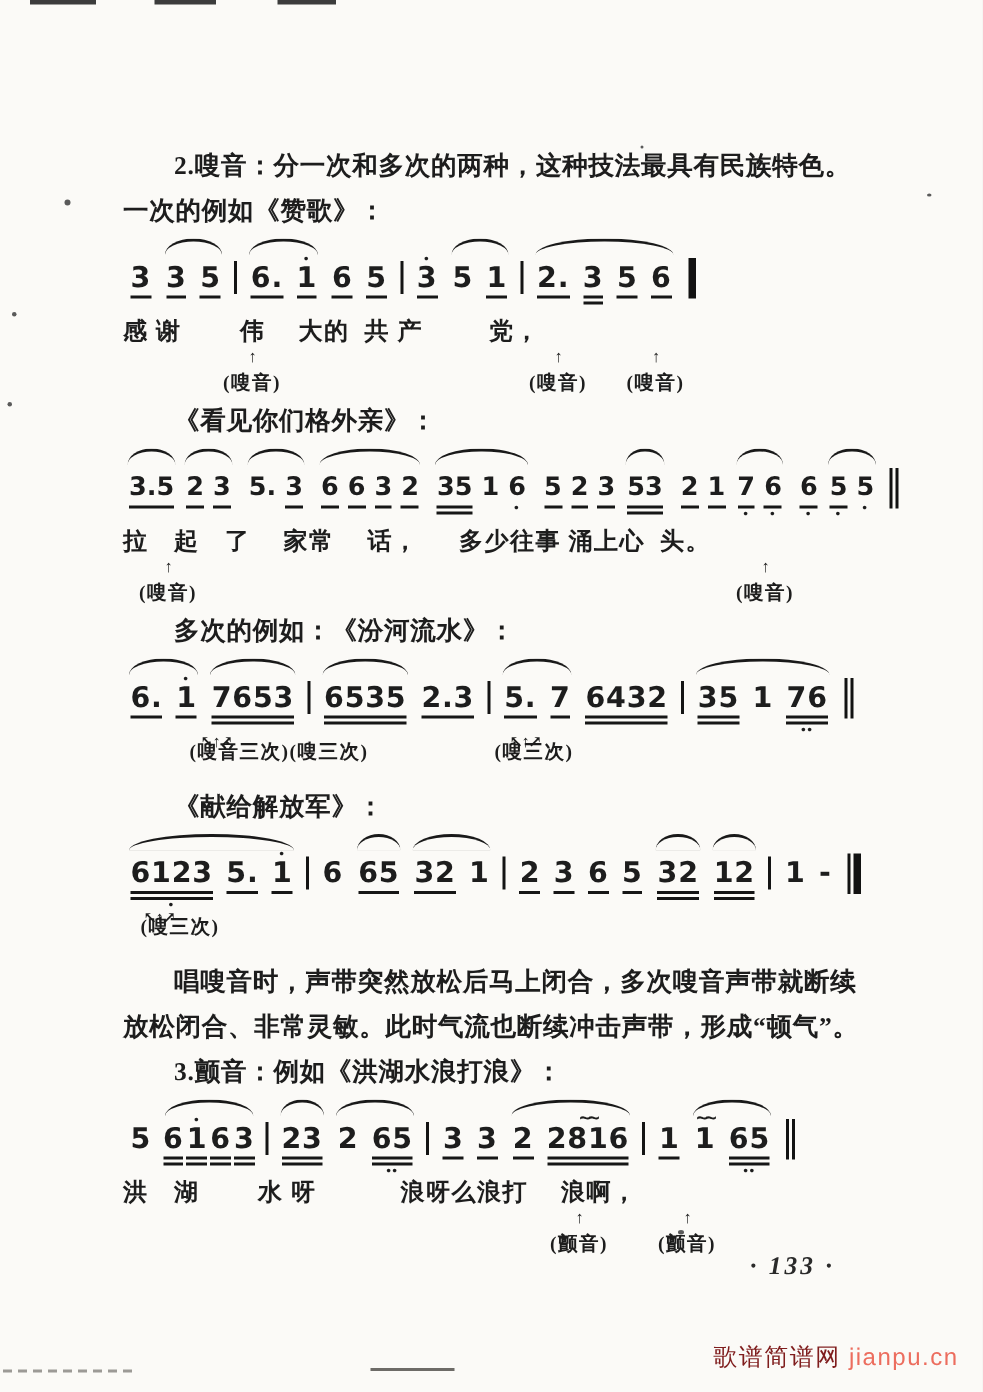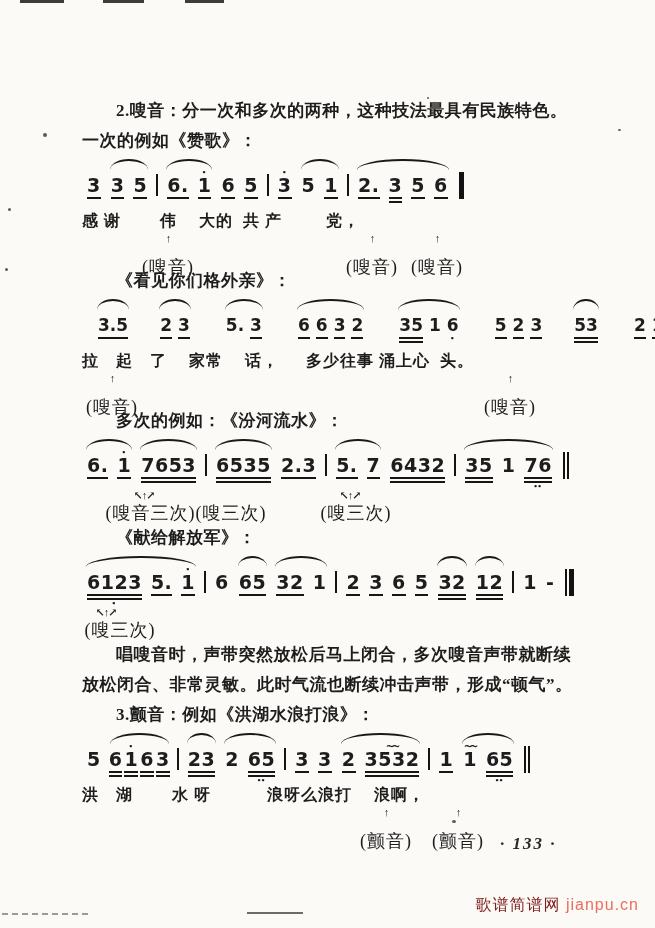--- a/index.html
+++ b/index.html
@@ -23,27 +23,27 @@
   .da.wv{font-family:"DejaVu Sans Mono",monospace;font-size:13px;letter-spacing:-2px;font-weight:bold;}
   .tx{font:700 19px/20px "DejaVu Sans",sans-serif;letter-spacing:.5px;white-space:nowrap;}
   .ub{width:100%;}
   .ub .l{height:2px;background:#161616;margin-top:2px;width:100%;}
   .bar{width:2px;height:22px;background:#141414;margin:16px 4px 0;}
   .endbar{display:flex;gap:2px;margin:14px 0 0 6px;}
   .ebar{height:27px;background:#121212;}
   .ebar.thin{width:2px;}
   .ebar.thick{width:5px;}
   .compact .tx{font-size:17px;letter-spacing:0;}
-  .compact .grp{gap:4px;margin:0 13px;}
+  .compact .grp{gap:4px;margin:0 1px;}
   .compact .bar{margin:16px 2px 0;}
   .lyrics{font-size:16px;font-weight:700;letter-spacing:1px;margin-top:2px;white-space:pre;}
   .anns{position:relative;height:34px;}
   .ann{position:absolute;top:1px;transform:translateX(-50%);text-align:center;line-height:1;white-space:nowrap;}
   .ann .ar{display:block;font-size:11px;font-weight:bold;letter-spacing:-1px;}
-  .ann .lb{display:block;font-size:18px;font-weight:400;margin-top:14px;letter-spacing:1px;}
+  .ann .lb{display:block;font-size:13px;font-weight:700;margin-top:4px;letter-spacing:1px;}
 
   
   .pageno{position:absolute;left:500px;top:834px;font-style:italic;font-weight:700;
           font-size:17px;letter-spacing:2px;color:#2a2a2a;text-align:center;}
   .watermark{position:absolute;right:16px;bottom:12px;font-size:16px;letter-spacing:1px;
              font-family:"Liberation Sans","DejaVu Sans",sans-serif;}
   .wm-site{color:#7f1d1d;}
   .wm-domain{color:#ec6d5e;}
 
   
@@ -867,21 +867,21 @@
             <div class="tok">
               <div class="da">&nbsp;</div>
               <div class="tx">2</div>
               <div class="ub">
                 <div class="l"></div>
               </div>
               <div class="db">&nbsp;</div>
             </div>
             <div class="tok">
               <div class="da wv">~~</div>
-              <div class="tx">3532</div>
+              <div class="tx">2816</div>
               <div class="ub">
                 <div class="l"></div>
                 <div class="l"></div>
               </div>
               <div class="db">&nbsp;</div>
             </div>
           </div>
           <div class="bar"></div>
           <div class="grp">
             <div class="tok">

